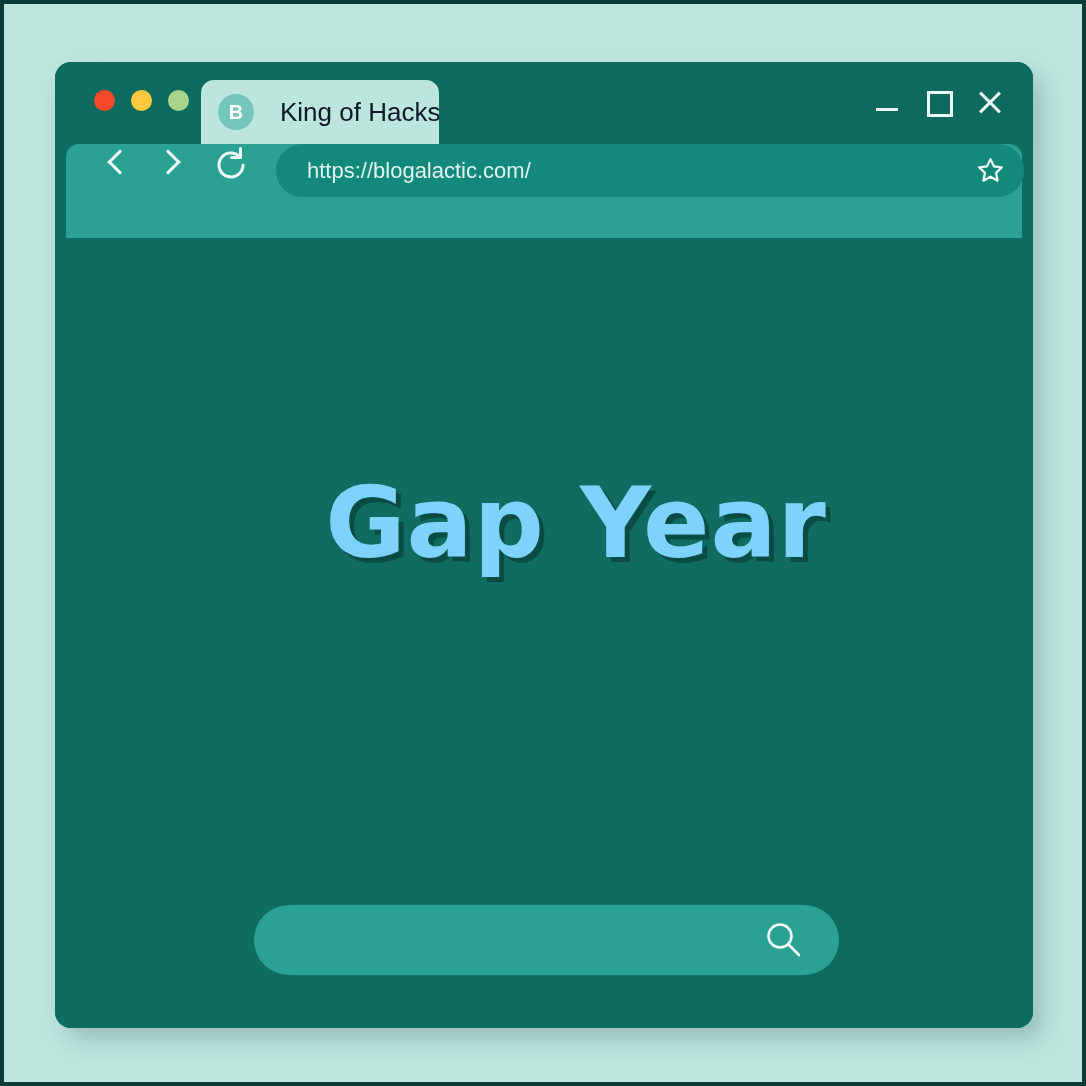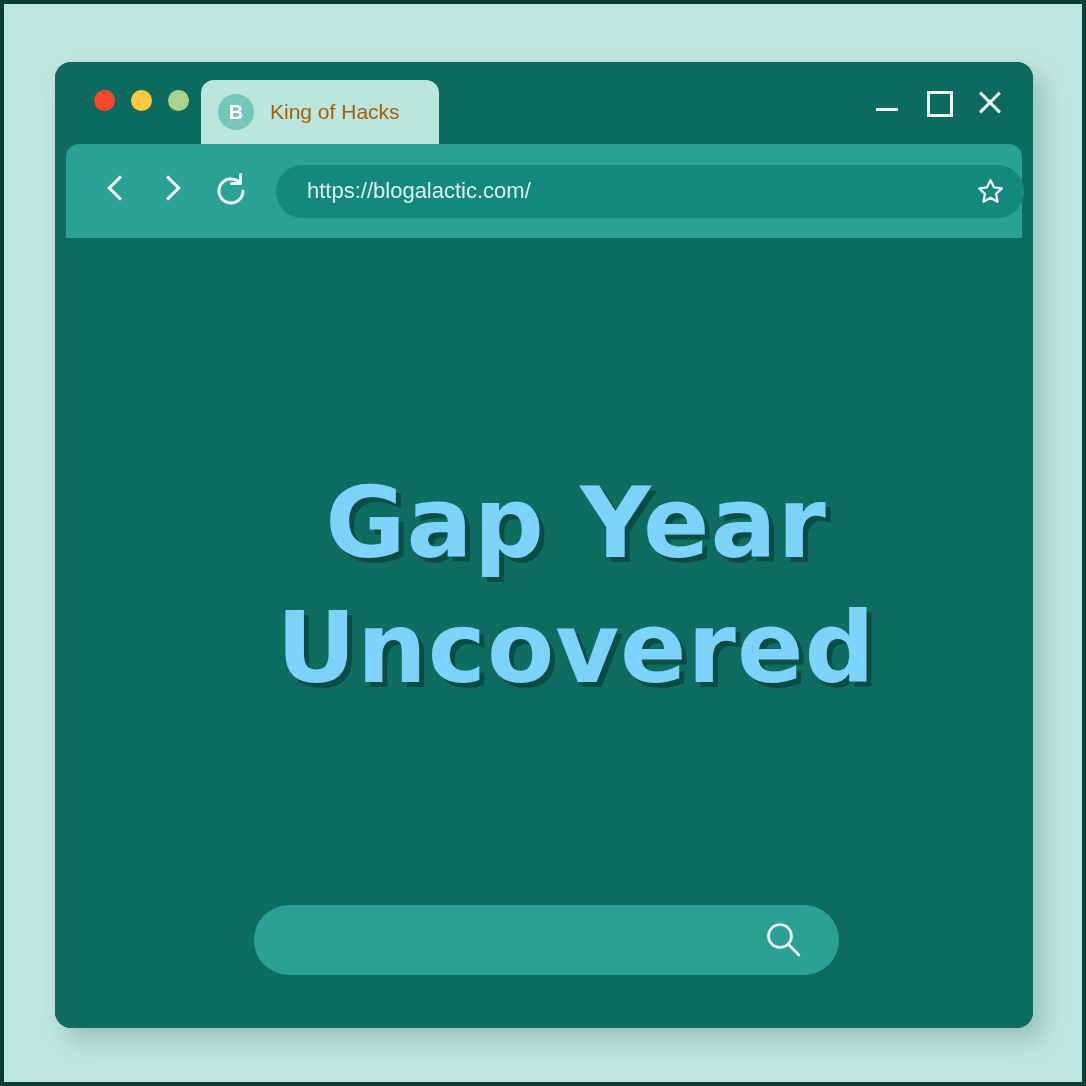--- a/index.html
+++ b/index.html
@@ -85,23 +85,23 @@
     background: #74c6bc;
     color: #ffffff;
     font-size: 20px;
     font-weight: bold;
     display: flex;
     align-items: center;
     justify-content: center;
     flex: 0 0 auto;
   }
   #tab-title {
-    margin-left: 16px;
-    color: #a16207;
-    font-size: 21px;
+    margin-left: 26px;
+    color: #0f172a;
+    font-size: 26px;
     white-space: nowrap;
     overflow: hidden;
   }
 
   
   #window-controls {
     position: absolute;
     right: 30px;
     top: 26px;
     display: flex;
@@ -147,21 +147,21 @@
   
   #toolbar {
     position: absolute;
     left: 11px;
     top: 82px;
     width: 956px;
     height: 94px;
     background: #2ba194;
     border-radius: 13px 13px 0 0;
     display: flex;
-    align-items: center;
+    align-items: flex-start;
   }
   .nav-btn {
     width: 42px;
     height: 42px;
     margin-left: 8px;
     position: relative;
     flex: 0 0 auto;
   }
   #nav-back    { margin-left: 32px; }
   #nav-reload  { margin-left: 20px; }
@@ -318,21 +318,20 @@
             <path d="M12 3.2 l2.7 5.6 6.1 .8 -4.5 4.2 1.2 6.1 -5.5-3.1 -5.5 3.1 1.2-6.1 -4.5-4.2 6.1-.8z" fill="none" stroke="#f4fbf9" stroke-width="1.7" stroke-linejoin="round" stroke-linecap="round"></path>
           </svg>
         </span>
       </div>
     </div>
 
     <div id="content">
 
       <h1 id="headline">
         <span class="line">Gap Year</span>
-        <span class="line">Uncovered</span>
       </h1>
 
       <div id="site-search">
         <input id="site-search-input" type="text" placeholder="" style="">
         <span id="search-icon-btn">
           <svg width="42" height="42" viewBox="0 0 42 42" aria-hidden="true">
             <circle cx="17" cy="17" r="11.5" fill="none" stroke="#f4fbf9" stroke-width="2.6"></circle>
             <line x1="25.5" y1="25.5" x2="36" y2="36" stroke="#f4fbf9" stroke-width="2.6" stroke-linecap="round"></line>
           </svg>
         </span>

